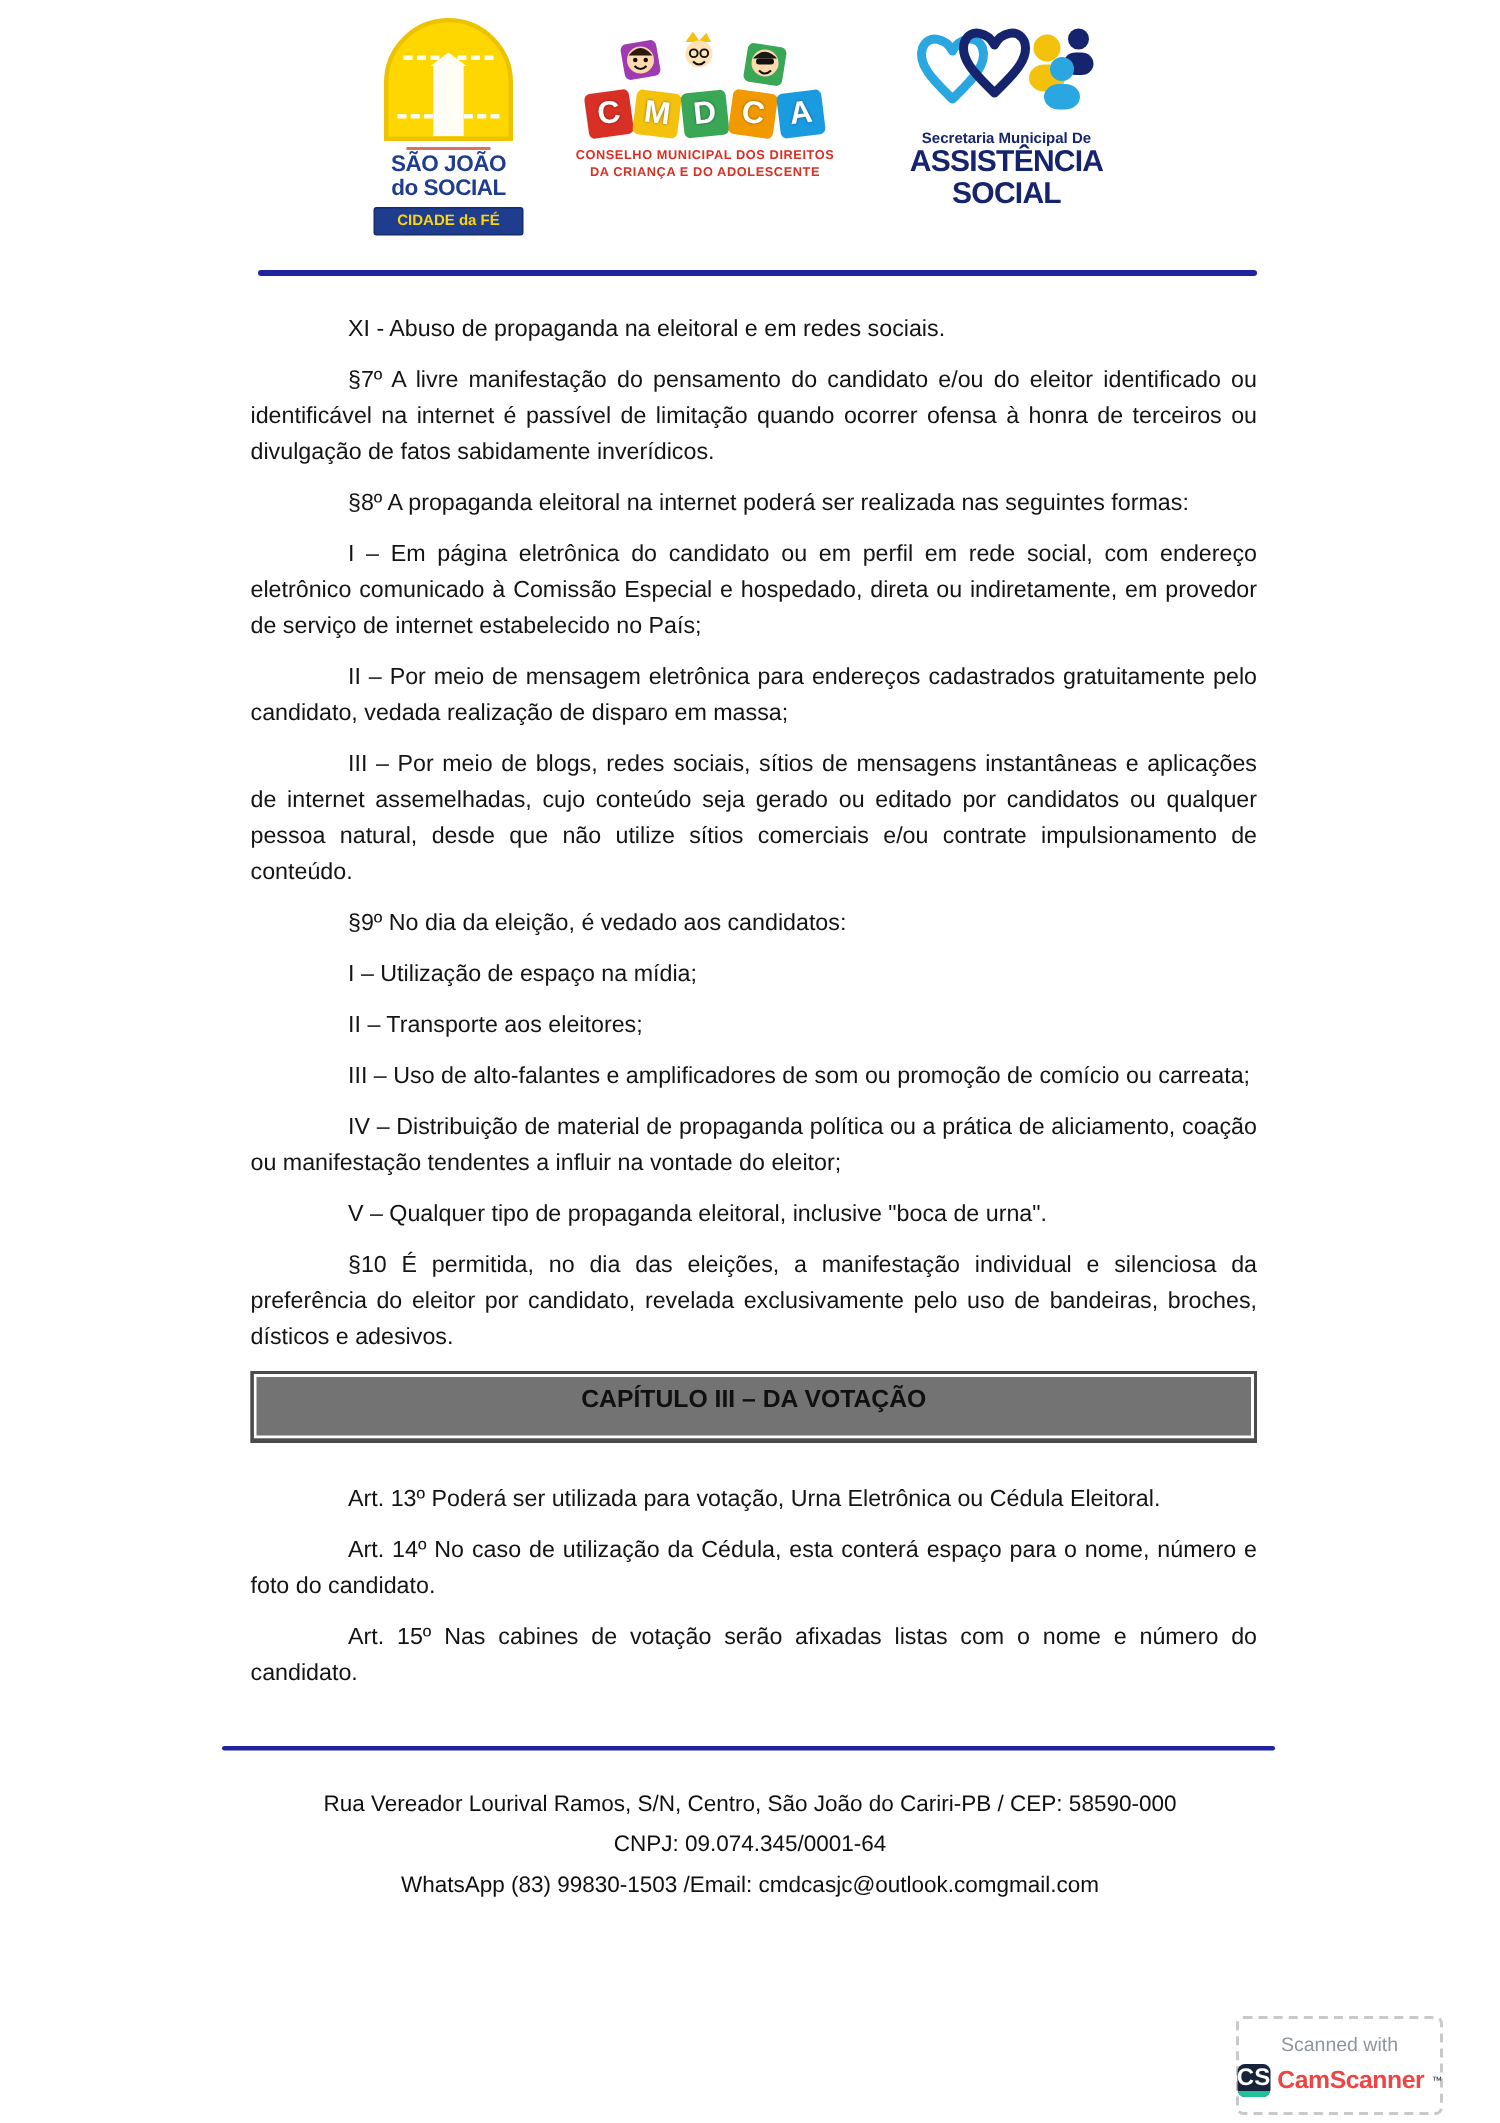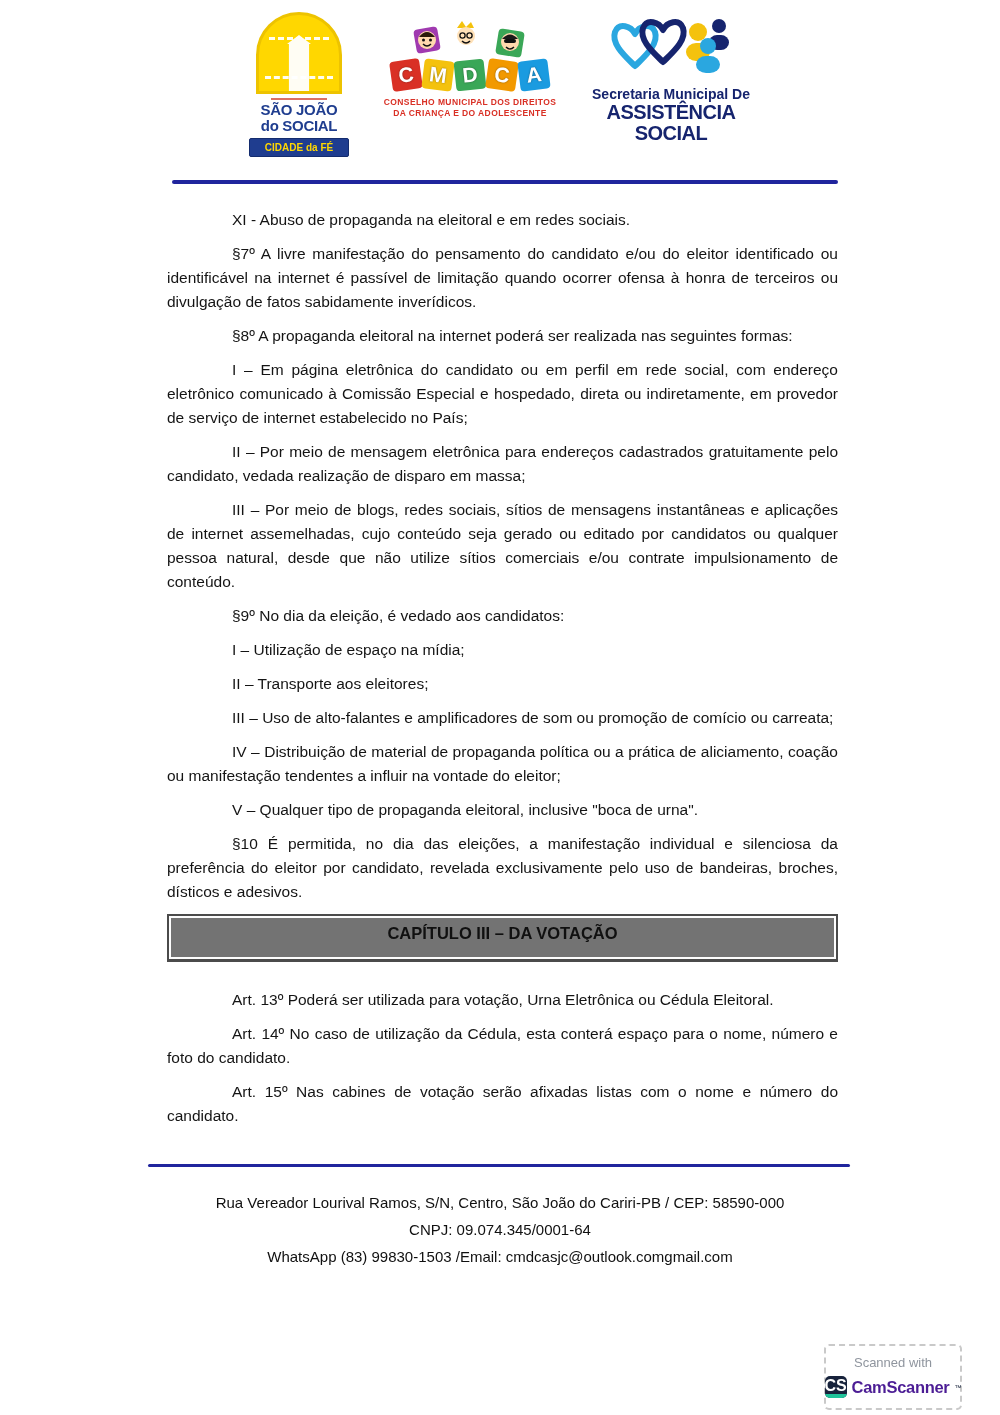--- a/index.html
+++ b/index.html
@@ -22,21 +22,21 @@
   .cmdca { width: 190px; text-align: center; margin-top: 8px; }
   .blocks { display: flex; justify-content: center; gap: 2px; margin-top: -4px; }
   .block { width: 30px; height: 30px; border-radius: 4px; color: #fff; font-weight: bold; font-size: 21px; line-height: 30px; text-align: center; text-shadow: 0 0 2px rgba(0,0,0,.45); }
   .b0 { background: #d93025; transform: rotate(-8deg); }
   .b1 { background: #f4c20d; transform: rotate(7deg); }
   .b2 { background: #3aa757; transform: rotate(-6deg); }
   .b3 { background: #f29900; transform: rotate(8deg); }
   .b4 { background: #1a9be0; transform: rotate(-7deg); }
   .cmdca-caption { margin-top: 7px; color: #d93025; font-weight: bold; font-size: 8.5px; line-height: 1.35; letter-spacing: .4px; }
   .social { width: 160px; text-align: center; margin-top: 2px; }
-  .social-line1 { color: #16246e; font-weight: bold; font-size: 14px; margin-top: 2px; }
+  .social-line1 { color: #16246e; font-weight: bold; font-size: 10px; margin-top: 2px; }
   .social-line2, .social-line3 { color: #16246e; font-weight: bold; font-size: 20px; line-height: 1.05; letter-spacing: -0.5px; }
   
   .divider { background: #20259d; border-radius: 2px; }
   .divider.top { margin: 16px 0 0 172px; width: 666px; height: 4px; }
   .divider.bottom { margin: 36px 0 0 148px; width: 702px; height: 3px; }
   
   .content { width: 671px; margin: 24px 0 0 167px; }
   .content p { margin: 0 0 10px; text-align: justify; text-indent: 65px; font-size: 15.5px; line-height: 24px; }
   .content p.nowrap { white-space: nowrap; text-align: left; }
   .chapter-box {
@@ -50,21 +50,21 @@
   
   .cam-badge {
     position: absolute; right: 38px; top: 1344px; width: 138px;
     border: 2px dashed #c9c9c9; border-radius: 5px; background: #fff;
     text-align: center; padding: 9px 6px 10px;
   }
   .scanned-with { color: #8f959e; font-size: 13px; }
   .brand-row { display: flex; justify-content: center; align-items: center; gap: 5px; margin-top: 6px; }
   .cs-icon { position: relative; width: 22px; height: 22px; background: #17223b; border-radius: 5px; color: #fff; font-weight: bold; font-size: 16px; line-height: 20px; overflow: hidden; flex: 0 0 auto; }
   .cs-icon::after { content: ""; position: absolute; left: 0; right: 0; bottom: 0; height: 4px; background: #1fc39a; }
-  .brand-name { color: #4c1d95; font-weight: bold; font-size: 16.5px; letter-spacing: -0.3px; }
+  .brand-name { color: #ef4444; font-weight: bold; font-size: 16.5px; letter-spacing: -0.3px; }
   .tm { color: #17223b; font-size: 7px; vertical-align: top; }
 </style>
 </head>
 <body>
 
 <div class="page">
 
   <header class="logos">
 
     <div class="city-logo">

